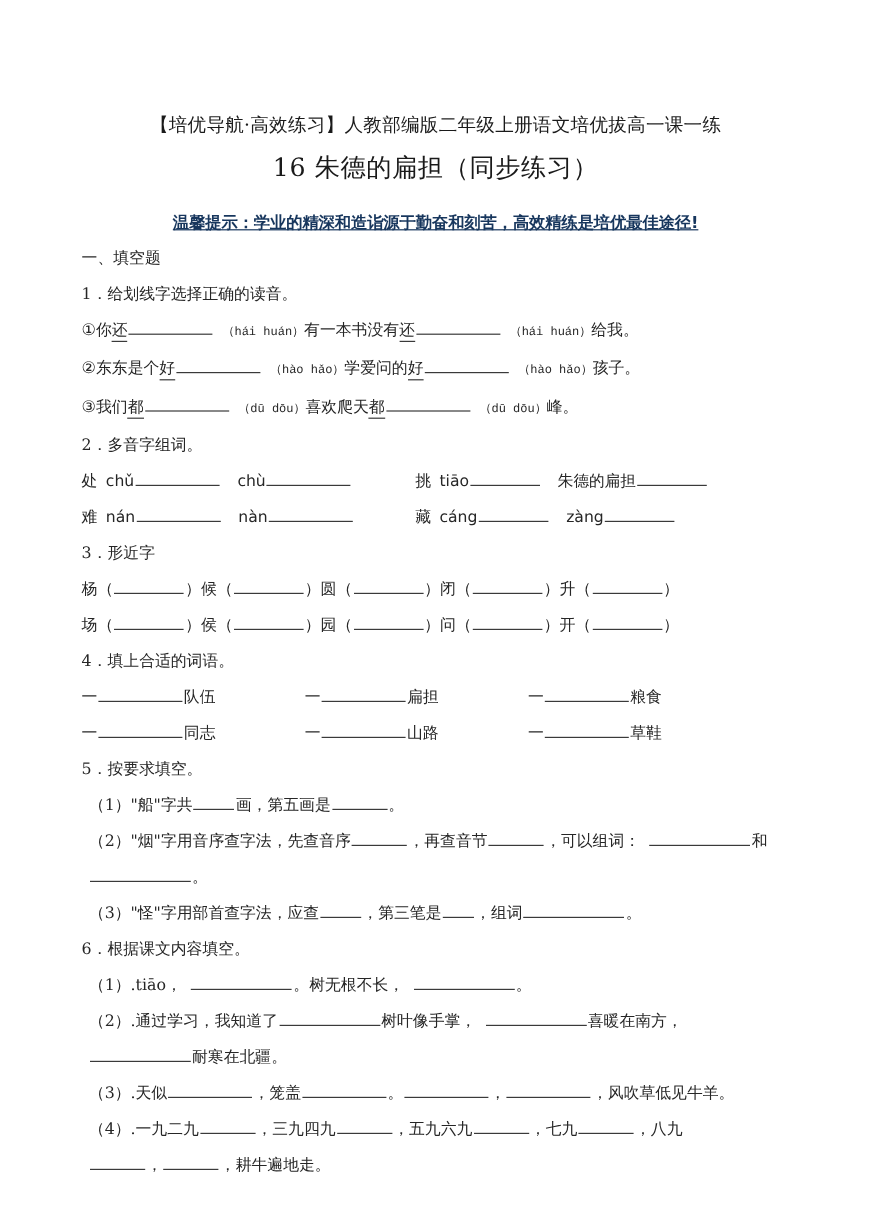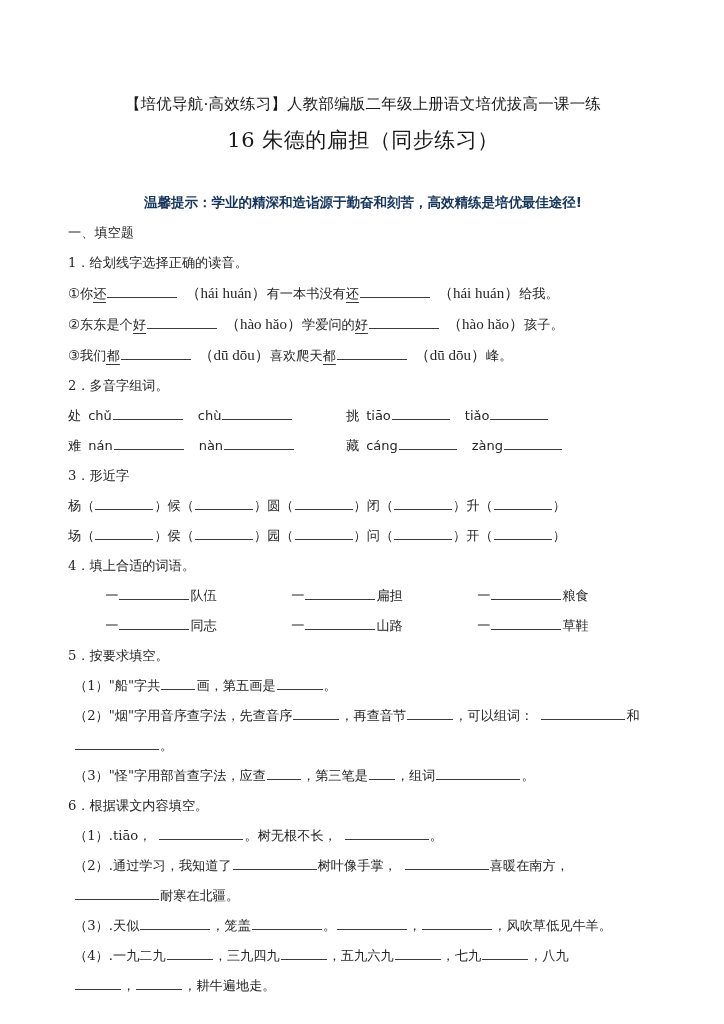--- a/index.html
+++ b/index.html
@@ -46,24 +46,25 @@
     color: #1a1a1a;
     margin-top: 5px;
     letter-spacing: 0.5px;
   }
   .tip {
     text-align: center;
     font-family: "DejaVu Sans", "Liberation Sans", sans-serif;
     font-weight: bold;
     font-size: 13.6px;
     color: #17365d;
-    margin-top: 33px;
+    margin-top: 16px;
     margin-bottom: 6px;
     letter-spacing: -0.1px;
     white-space: nowrap;
+    text-decoration: underline;
   }
 
   
   .line {
     font-size: 13.2px;
     line-height: 30px;
     color: #262626;
     white-space: nowrap;
   }
   .section-head {
@@ -94,22 +95,22 @@
   .b-xxl{ width: 84px; }
 
   
   .ul-char {
     border-bottom: 1px solid #3a3a3a;
     padding-bottom: 1px;
   }
 
   
   .py {
-    font-family: Liberation Serif, serif;
-    font-size: 15px;
+    font-family: Liberation Mono, monospace;
+    font-size: 10px;
   }
   .py-label {
     font-family: "DejaVu Sans", "Liberation Sans", sans-serif;
     font-size: 13px;
     text-align: center;
   }
 
   .circ {
     font-size: 13.4px;
   }
@@ -124,21 +125,21 @@
   }
   .cols2 > div:first-child { width: 278px; }
 
   .cols3 {
     display: flex;
     font-size: 13.2px;
     line-height: 30px;
     color: #262626;
     white-space: nowrap;
   }
-  .cols3 > div { width: 186px; text-align: center; }
+  .cols3 > div { width: 186px; }
 
   .gap { display: inline-block; width: 14px; }
   .gap-s { display: inline-block; width: 7px; }
 </style>
 </head>
 <body>
 
 <div class="page">
   <div class="content">
 
@@ -162,21 +163,21 @@
       <span class="circ">③</span><span>我们</span><span class="ul-char">都</span><span class="blank b-xl"></span><span class="gap-s"></span><span class="py">（dū dōu）</span><span>喜欢爬天</span><span class="ul-char">都</span><span class="blank b-xl"></span><span class="gap-s"></span><span class="py">（dū dōu）</span><span>峰。</span>
     </div>
 
     <div class="section-head">2．多音字组词。</div>
 
     <div class="cols2">
       <div>
         <span>处</span><span class="gap-s"></span><span class="py-label">chǔ</span><span class="blank b-xl"></span><span class="gap"></span><span class="py-label">chù</span><span class="blank b-xl"></span>
       </div>
       <div>
-        <span>挑</span><span class="gap-s"></span><span class="py-label">tiāo</span><span class="blank b-l"></span><span class="gap"></span><span class="py-label">tiǎo</span><span class="blank b-l"></span>
+        <span>挑</span><span class="gap-s"></span><span class="py-label">tiāo</span><span class="blank b-l"></span><span class="gap"></span><span class="py-label">朱德的扁担</span><span class="blank b-l"></span>
       </div>
     </div>
 
     <div class="cols2">
       <div>
         <span>难</span><span class="gap-s"></span><span class="py-label">nán</span><span class="blank b-xl"></span><span class="gap"></span><span class="py-label">nàn</span><span class="blank b-xl"></span>
       </div>
       <div>
         <span>藏</span><span class="gap-s"></span><span class="py-label">cáng</span><span class="blank b-l"></span><span class="gap"></span><span class="py-label">zàng</span><span class="blank b-l"></span>
       </div>

